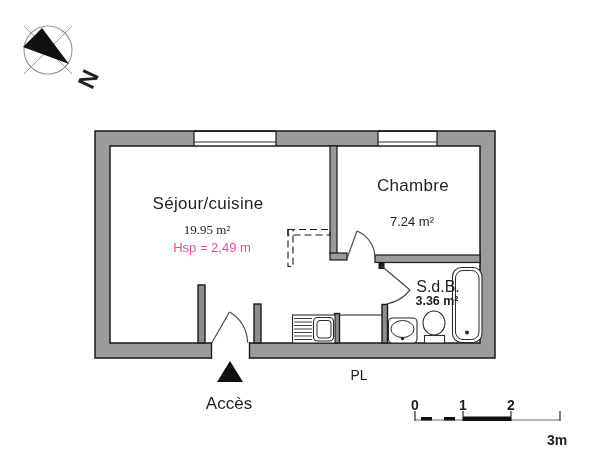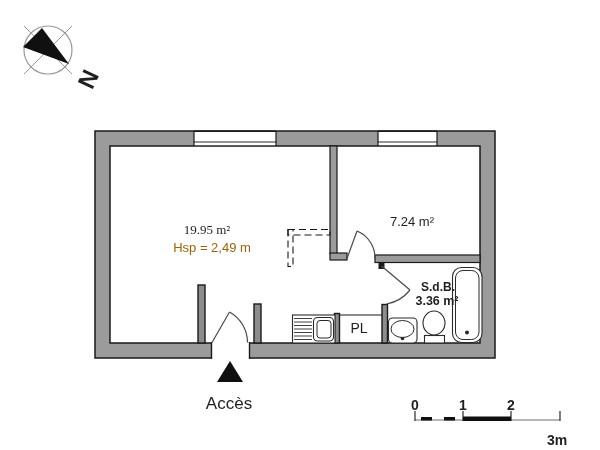--- a/index.html
+++ b/index.html
@@ -7,24 +7,24 @@
     position:relative;width:600px;height:450px;background:#ffffff;overflow:hidden;
     font-family:"Liberation Sans", sans-serif;
   }
   #plan-svg{position:absolute;left:0;top:0;}
   .label{
     position:absolute;transform:translate(-50%,-50%);
     white-space:nowrap;color:#1f1f1f;text-align:center;line-height:1;
   }
   .room-name{font-size:17px;letter-spacing:.3px;}
   .room-area{font-size:13px;margin-top:21px;}
-  .hsp{font-size:13px;color:#a16207;}
-  .sdb-name{font-size:12px;font-weight:bold;}
+  .hsp{font-size:13px;color:#ec4899;}
+  .sdb-name{font-size:16px;}
   .sdb-area{font-size:12.5px;font-weight:bold;}
-  .pl{font-size:14px;}
+  .pl{font-size:14px;margin-top:47px;}
   .acces{font-size:17px;margin-top:14px;}
   .scale-num{font-size:14px;font-weight:bold;}
   .north{
     font-size:24px;font-weight:bold;
     transform:translate(-50%,-50%) rotate(115deg);
   }
 </style>
 </head>
 <body>
 
@@ -137,23 +137,25 @@
       <line x1="511" y1="411" x2="511" y2="421" stroke="#2a2a2a" stroke-width="1.2"></line>
       <line x1="560" y1="411" x2="560" y2="421" stroke="#2a2a2a" stroke-width="1.2"></line>
       <rect x="463" y="416.5" width="48" height="4.5" fill="#101010"></rect>
       <rect x="421" y="417" width="11" height="3.5" fill="#101010"></rect>
       <rect x="444" y="417" width="11" height="3.5" fill="#101010"></rect>
     </g>
   </svg>
 
   <div class="label north" style="left:88px;top:79px;">N</div>
 
+  <div class="label room-name" style="left:208px;top:203px;">Séjour/cuisine</div>
   <div class="label room-area" style="left:207px;top:208px;font-family:Liberation Serif, serif;">19.95 m²</div>
   <div class="label hsp" style="left:212px;top:247px;">Hsp = 2,49 m</div>
 
+  <div class="label room-name" style="left:413px;top:185px;">Chambre</div>
   <div class="label room-area" style="left:412px;top:200px;">7.24 m²</div>
 
   <div class="label sdb-name" style="left:438px;top:287px;">S.d.B.</div>
   <div class="label sdb-area" style="left:437px;top:301px;">3.36 m²</div>
 
   <div class="label pl" style="left:359px;top:328px;">PL</div>
 
   <div class="label acces" style="left:229px;top:389px;">Accès</div>
 
   <div class="label scale-num" style="left:415px;top:405px;">0</div>

